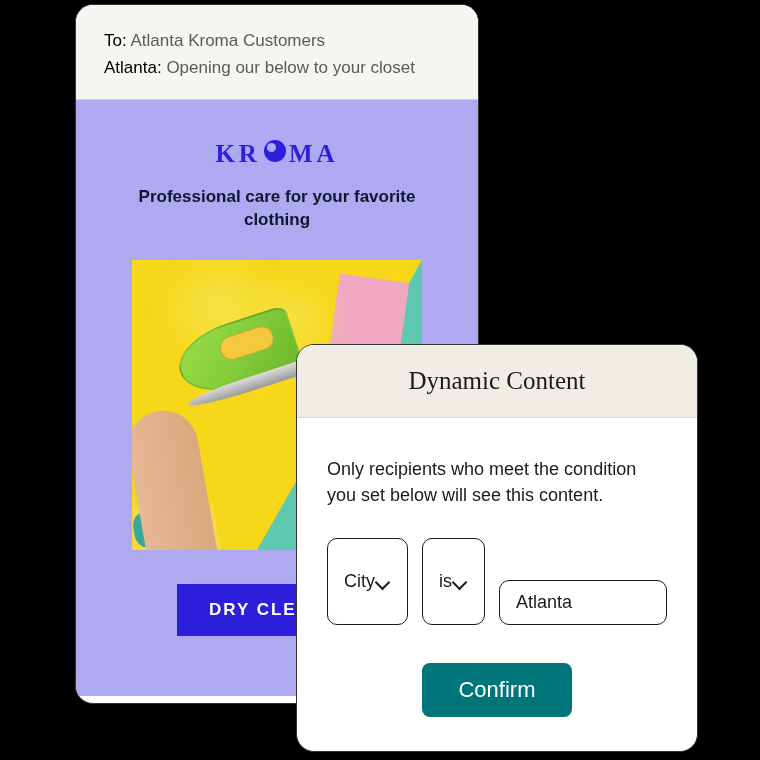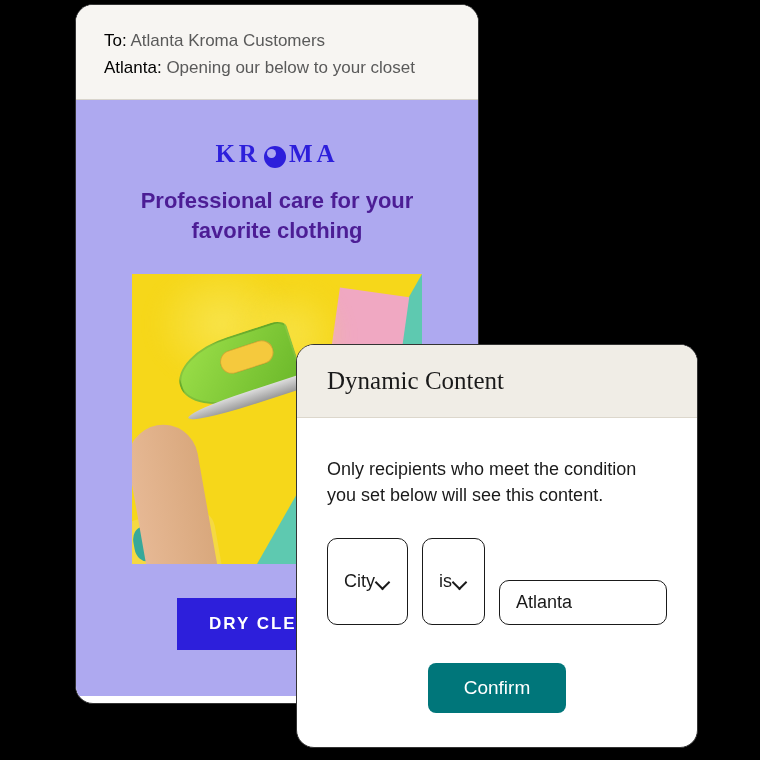--- a/index.html
+++ b/index.html
@@ -51,21 +51,21 @@
       height: calc(100% - 102px);
     }
     .brand {
       font-family: Georgia, serif;
       font-size: 25px;
       font-weight: 700;
       color: #2d1fdb;
       letter-spacing: 4px;
       margin-bottom: 18px;
       display: flex;
-      align-items: flex-end;
+      align-items: flex-start;
       justify-content: center;
       gap: 2px;
     }
     .brand-o {
       display: inline-flex;
       width: 22px;
       height: 22px;
       border-radius: 50%;
       background: #2d1fdb;
       position: relative;
@@ -76,23 +76,23 @@
       position: absolute;
       top: 3px;
       left: 3px;
       width: 9px;
       height: 9px;
       background: #aea9f0;
       border-radius: 50%;
     }
     .email-headline {
       font-family: -apple-system, BlinkMacSystemFont, sans-serif;
-      font-size: 22px;
+      font-size: 17px;
       font-weight: 700;
-      color: #4c1d95;
+      color: #0f172a;
       line-height: 1.35;
       margin-bottom: 28px;
       padding: 0 20px;
     }
     .email-image {
       width: 290px;
       height: 290px;
       margin: 0 auto 34px;
       position: relative;
       overflow: hidden;
@@ -235,20 +235,21 @@
       background: #fff;
       border-radius: 18px;
       border: 1px solid #333;
       overflow: hidden;
       box-shadow: 6px 6px 0 #000;
     }
     .modal-header {
       background: #f0ede6;
       padding: 22px 30px;
       border-bottom: 1px solid #dcd7cc;
+      text-align: center;
     }
     .modal-title {
       font-family: Georgia, 'Times New Roman', serif;
       font-size: 25px;
       color: #1a1a1a;
     }
     .modal-body {
       padding: 38px 30px 34px;
     }
     .modal-desc {
@@ -297,21 +298,21 @@
     }
     .confirm-wrap {
       text-align: center;
     }
     .confirm-btn {
       background: #00767a;
       color: #fff;
       border: none;
       border-radius: 8px;
       padding: 14px 36px;
-      font-size: 19px;
+      font-size: 22px;
       cursor: pointer;
     }
   </style>
 </head>
 <body>
 
 <div class="email-card">
   <div class="email-header">
     <div class="header-row">
       <span class="header-label">To:</span>

